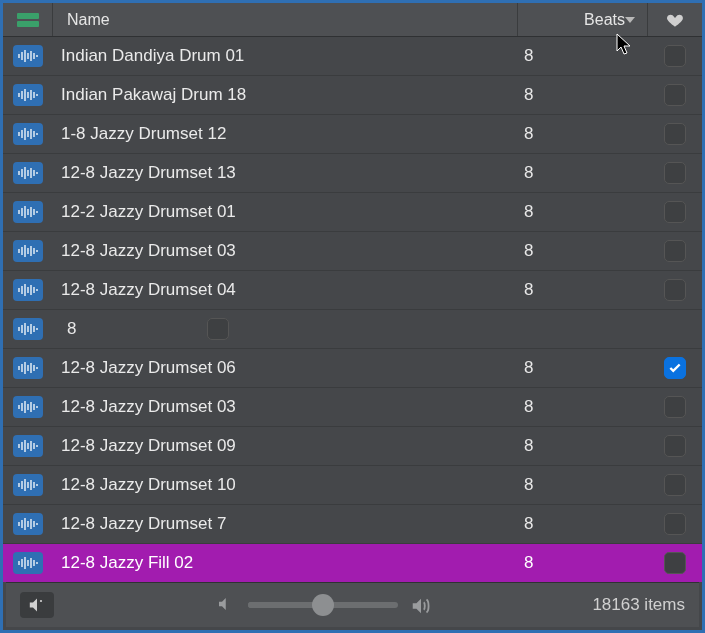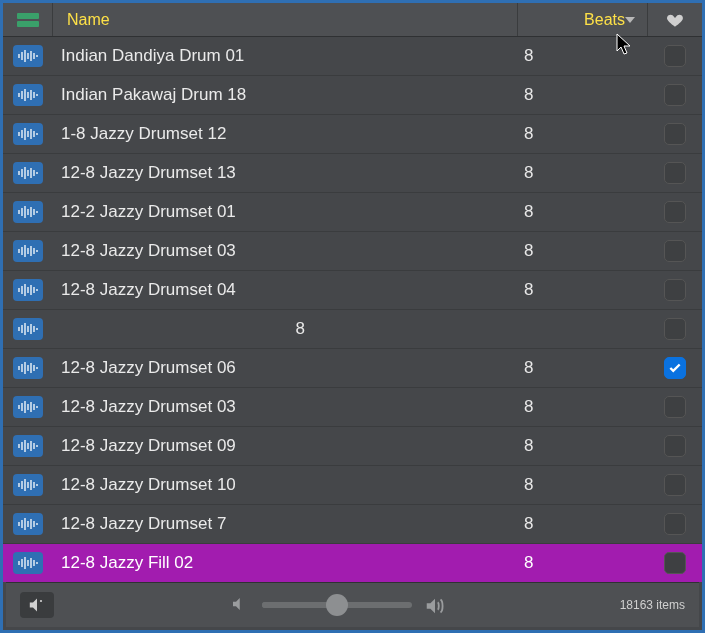--- a/index.html
+++ b/index.html
@@ -12,21 +12,21 @@
     border: 3px solid #2f6fb3;
     position: relative;
   }
   .header {
     display: flex;
     align-items: center;
     height: 34px;
     background: #4e5053;
     border-bottom: 1px solid #2f3133;
     font-size: 16px;
-    color: #fde047;
+    color: #e5e5e5;
   }
   .col-handle {
     width: 50px;
     display: flex;
     align-items: center;
     justify-content: center;
     border-right: 1px solid #3a3c3e;
     height: 100%;
   }
   .stack-icon {
@@ -72,21 +72,20 @@
   .list {
     height: 545px;
     overflow: hidden;
   }
   .row {
     display: flex;
     align-items: center;
     height: 39px;
     border-bottom: 1px solid #3a3c3e;
     padding-left: 10px;
-    justify-content: space-between;
   }
   .row.selected {
     background: #a21caf;
     color: #fff;
     border-bottom: 1px solid #2f5d9a;
   }
   .wave-badge {
     width: 30px; height: 22px;
     background: #2f6fb3;
     border-radius: 4px;
@@ -163,21 +162,21 @@
     border-radius: 3px;
   }
   .slider-knob {
     position: absolute; top: 50%; left: 50%;
     transform: translate(-50%, -50%);
     width: 22px; height: 22px;
     border-radius: 50%;
     background: #8d8f91;
   }
   .items-count {
-    font-size: 12px;
+    font-size: 17px;
     color: #d0d0d0;
     white-space: nowrap;
   }
   .cursor {
     position: absolute;
     top: 30px; left: 613px;
     width: 18px; height: 24px;
     pointer-events: none;
     z-index: 50;
   }

